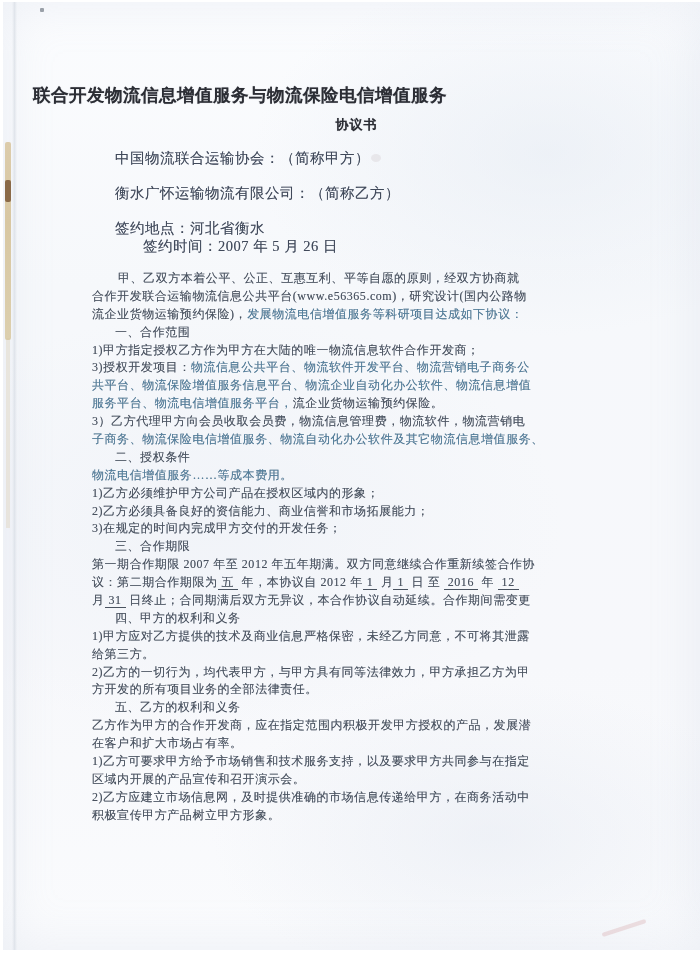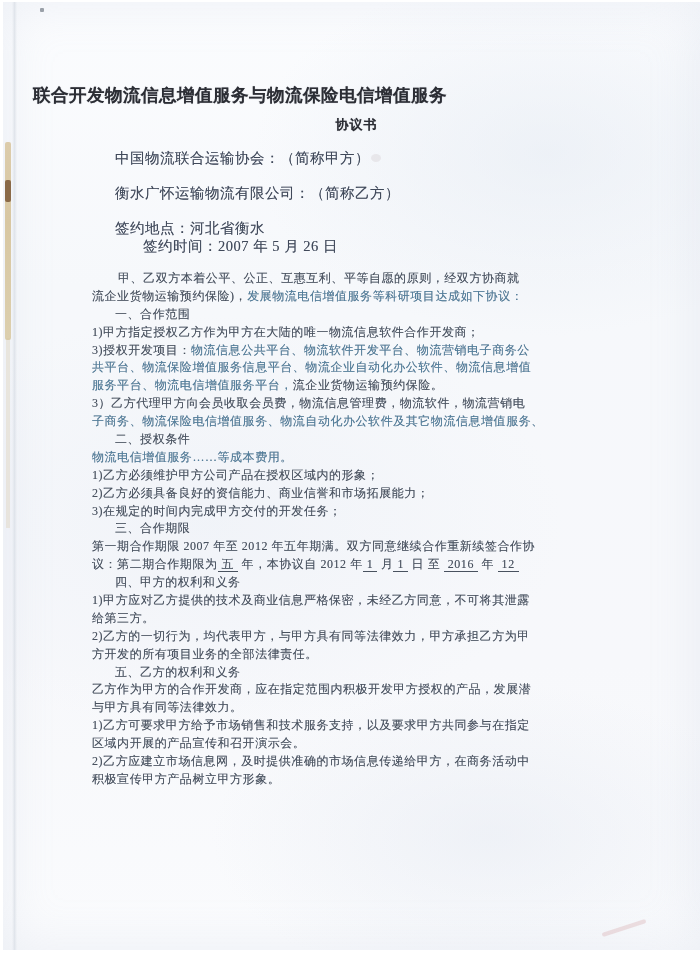--- a/index.html
+++ b/index.html
@@ -73,42 +73,44 @@
   <h1 class="title">联合开发物流信息增值服务与物流保险电信增值服务</h1>
   <h2 class="subtitle">协议书</h2>
 
   <div class="pline p-a">中国物流联合运输协会：（简称甲方）</div>
   <div class="pline p-place">签约地点：河北省衡水</div>
   <div class="pline p-b">衡水广怀运输物流有限公司：（简称乙方）</div>
   <div class="pline p-date">签约时间：2007 年 5 月 26 日</div>
 
   <div class="doc-body">
       <div class="line indent-2"><span class="tone-ink">甲、乙双方本着公平、公正、互惠互利、平等自愿的原则，经双方协商就</span></div>
+      <div class="line indent-0"><span class="tone-ink">合作开发联合运输物流信息公共平台(www.e56365.com)，研究设计(国内公路物</span></div>
       <div class="line indent-0"><span class="tone-ink">流企业货物运输预约保险)，</span><span class="tone-blue">发展物流电信增值服务等科研项目达成如下协议：</span></div>
       <div class="line indent-1"><span class="tone-ink">一、合作范围</span></div>
       <div class="line indent-0"><span class="tone-ink">1)甲方指定授权乙方作为甲方在大陆的唯一物流信息软件合作开发商；</span></div>
       <div class="line indent-0"><span class="tone-ink">3)授权开发项目：</span><span class="tone-blue">物流信息公共平台、物流软件开发平台、物流营销电子商务公</span></div>
       <div class="line indent-0"><span class="tone-blue">共平台、物流保险增值服务信息平台、物流企业自动化办公软件、物流信息增值</span></div>
       <div class="line indent-0"><span class="tone-blue">服务平台、物流电信增值服务平台，</span><span class="tone-ink">流企业货物运输预约保险。</span></div>
       <div class="line indent-0"><span class="tone-ink">3）乙方代理甲方向会员收取会员费，物流信息管理费，物流软件，物流营销电</span></div>
       <div class="line indent-0"><span class="tone-blue">子商务、物流保险电信增值服务、物流自动化办公软件及其它物流信息增值服务、</span></div>
       <div class="line indent-1"><span class="tone-ink">二、授权条件</span></div>
       <div class="line indent-0"><span class="tone-blue">物流电信增值服务……等成本费用。</span></div>
       <div class="line indent-0"><span class="tone-ink">1)乙方必须维护甲方公司产品在授权区域内的形象；</span></div>
       <div class="line indent-0"><span class="tone-ink">2)乙方必须具备良好的资信能力、商业信誉和市场拓展能力；</span></div>
       <div class="line indent-0"><span class="tone-ink">3)在规定的时间内完成甲方交付的开发任务；</span></div>
       <div class="line indent-1"><span class="tone-ink">三、合作期限</span></div>
       <div class="line indent-0"><span class="tone-ink">第一期合作期限 2007 年至 2012 年五年期满。双方同意继续合作重新续签合作协</span></div>
       <div class="line indent-0"><span class="tone-ink">议：第二期合作期限为</span><span class="u tone-ink">五</span><span class="tone-ink"> 年，本协议自 2012 年</span><span class="u tone-ink">1</span><span class="tone-ink"> 月</span><span class="u tone-ink">1</span><span class="tone-ink"> 日 至 </span><span class="u tone-ink">2016</span><span class="tone-ink"> 年 </span><span class="u tone-ink">12</span></div>
+      <div class="line indent-0"><span class="tone-ink">月</span><span class="u tone-ink">31</span><span class="tone-ink"> 日终止；合同期满后双方无异议，本合作协议自动延续。合作期间需变更</span></div>
       <div class="line indent-1"><span class="tone-ink">四、甲方的权利和义务</span></div>
       <div class="line indent-0"><span class="tone-ink">1)甲方应对乙方提供的技术及商业信息严格保密，未经乙方同意，不可将其泄露</span></div>
       <div class="line indent-0"><span class="tone-ink">给第三方。</span></div>
       <div class="line indent-0"><span class="tone-ink">2)乙方的一切行为，均代表甲方，与甲方具有同等法律效力，甲方承担乙方为甲</span></div>
       <div class="line indent-0"><span class="tone-ink">方开发的所有项目业务的全部法律责任。</span></div>
       <div class="line indent-1"><span class="tone-ink">五、乙方的权利和义务</span></div>
       <div class="line indent-0"><span class="tone-ink">乙方作为甲方的合作开发商，应在指定范围内积极开发甲方授权的产品，发展潜</span></div>
-      <div class="line indent-0"><span class="tone-ink">与甲方具有同等法律效力。</span></div>
+      <div class="line indent-0"><span class="tone-ink">在客户和扩大市场占有率。</span></div>
       <div class="line indent-0"><span class="tone-ink">1)乙方可要求甲方给予市场销售和技术服务支持，以及要求甲方共同参与在指定</span></div>
       <div class="line indent-0"><span class="tone-ink">区域内开展的产品宣传和召开演示会。</span></div>
       <div class="line indent-0"><span class="tone-ink">2)乙方应建立市场信息网，及时提供准确的市场信息传递给甲方，在商务活动中</span></div>
       <div class="line indent-0"><span class="tone-ink">积极宣传甲方产品树立甲方形象。</span></div>
     </div>
 </div>
 
 </body></html>

